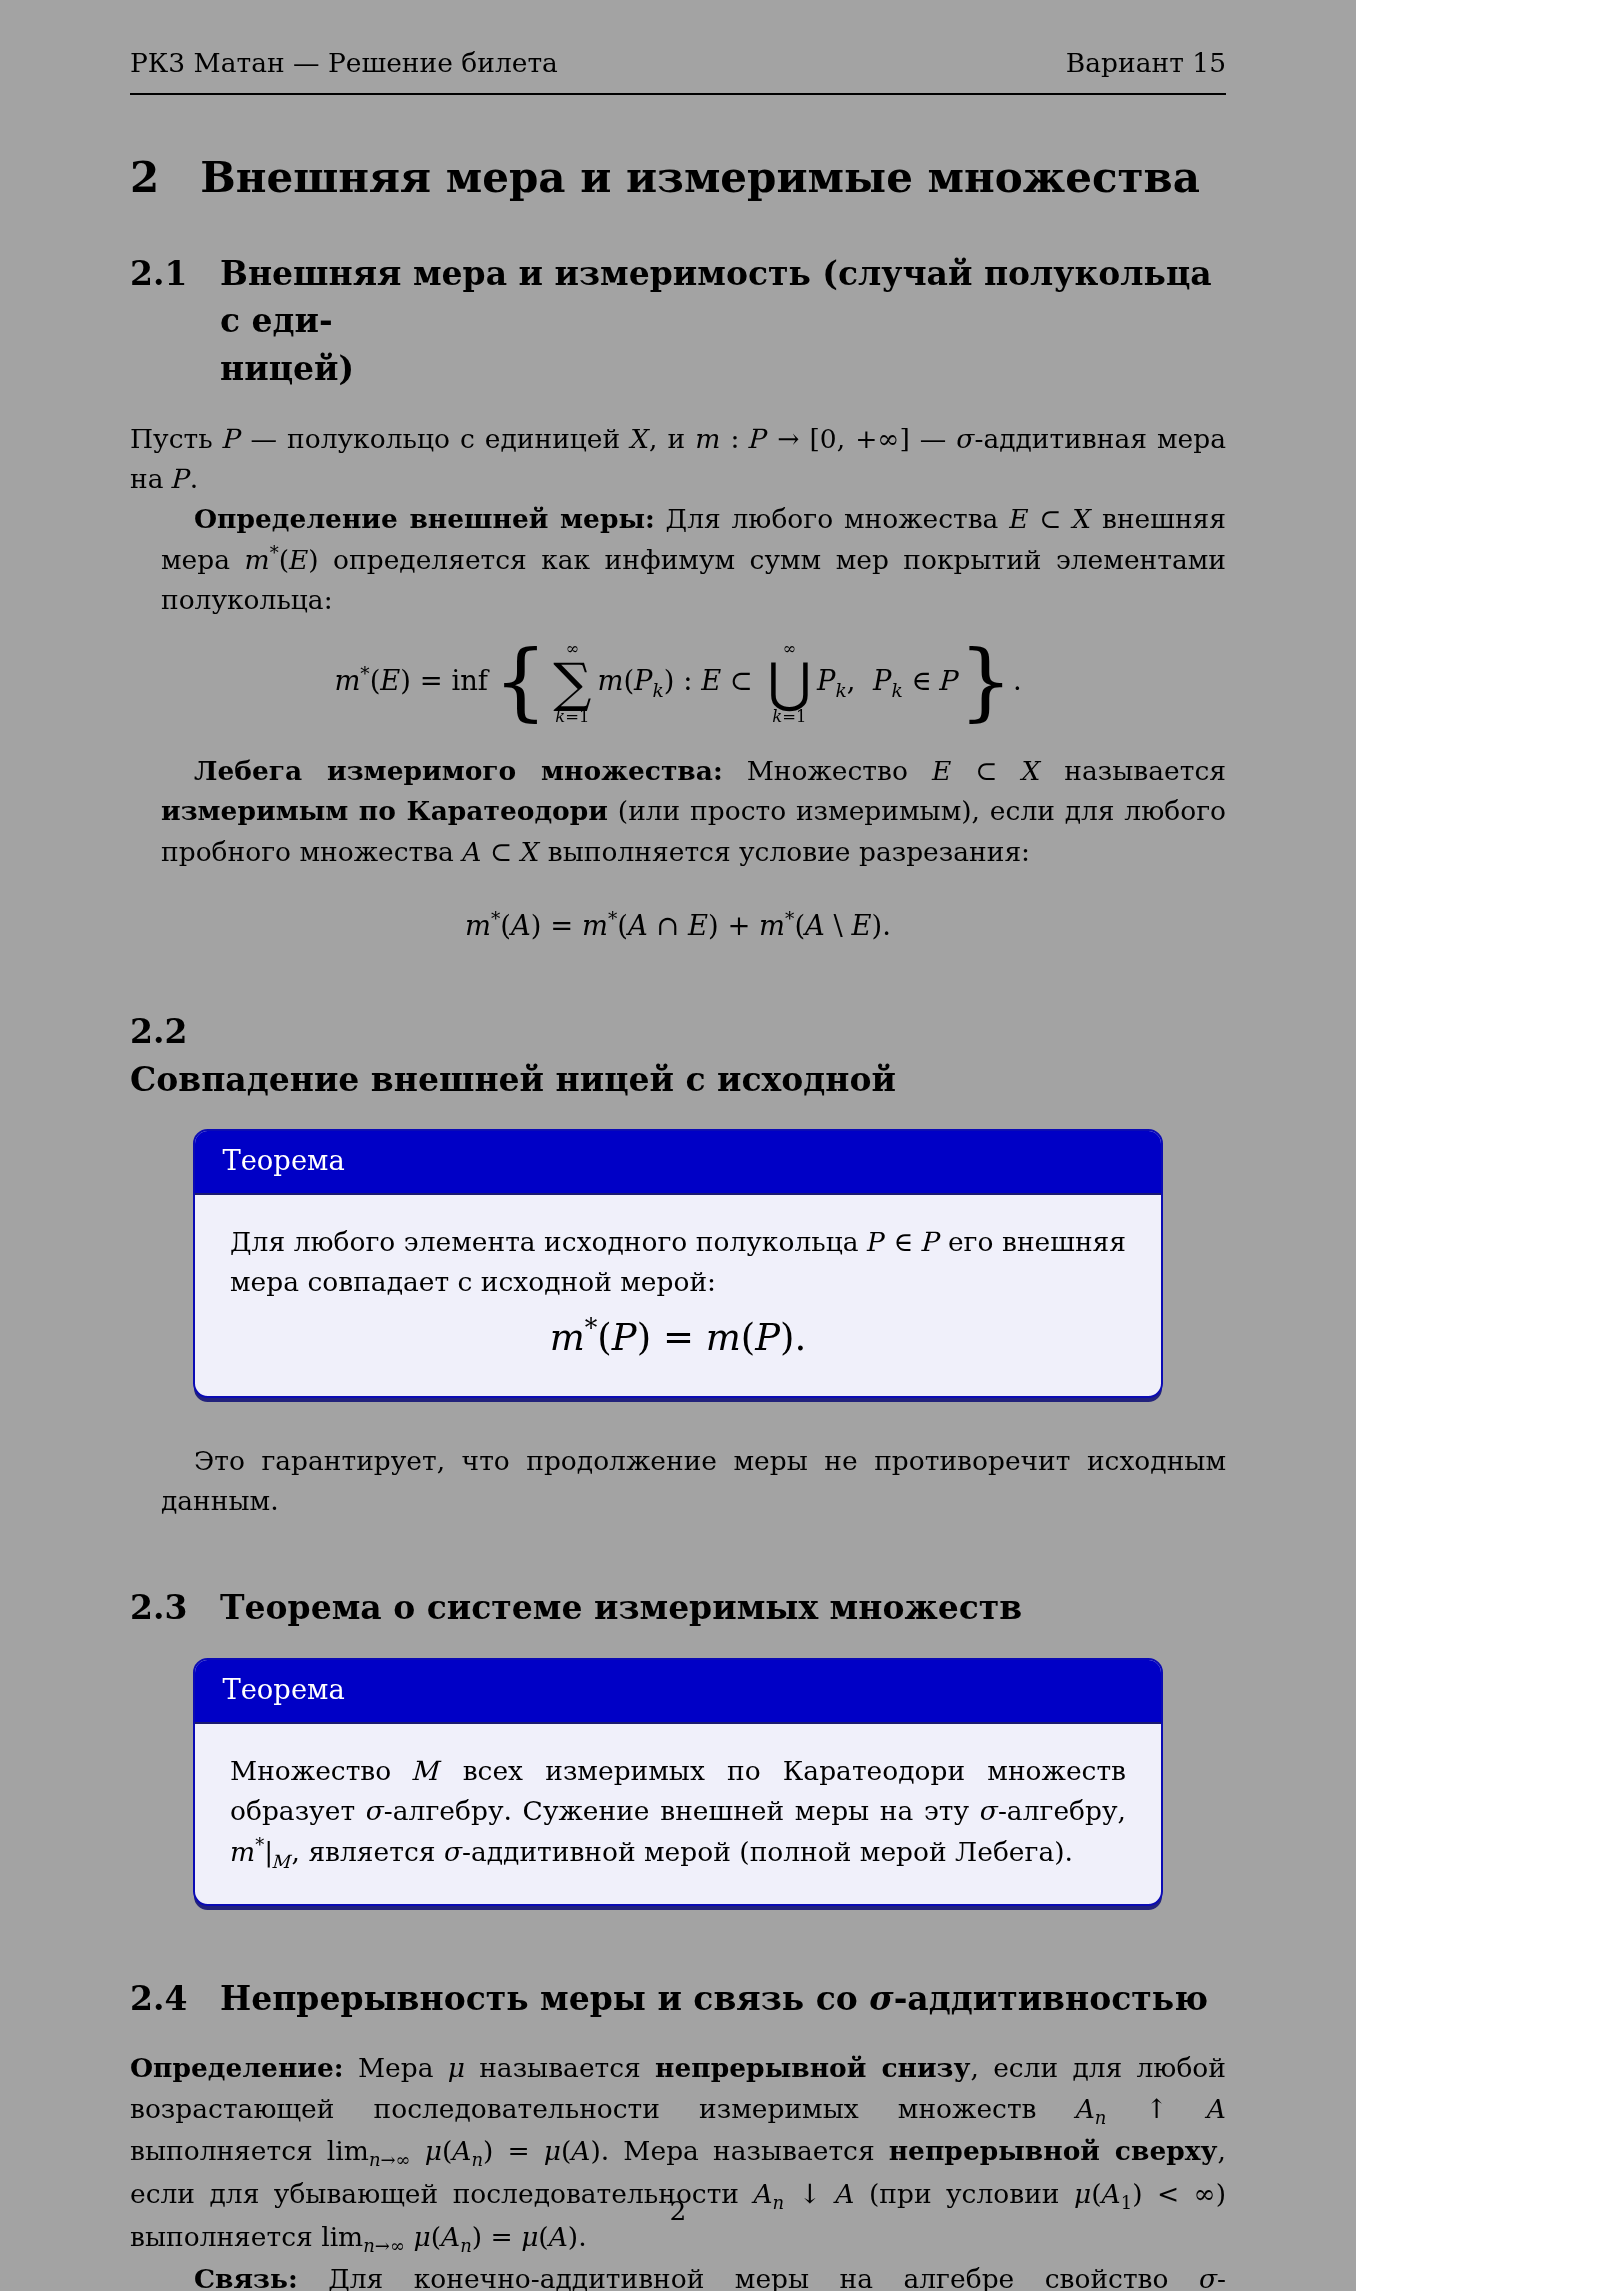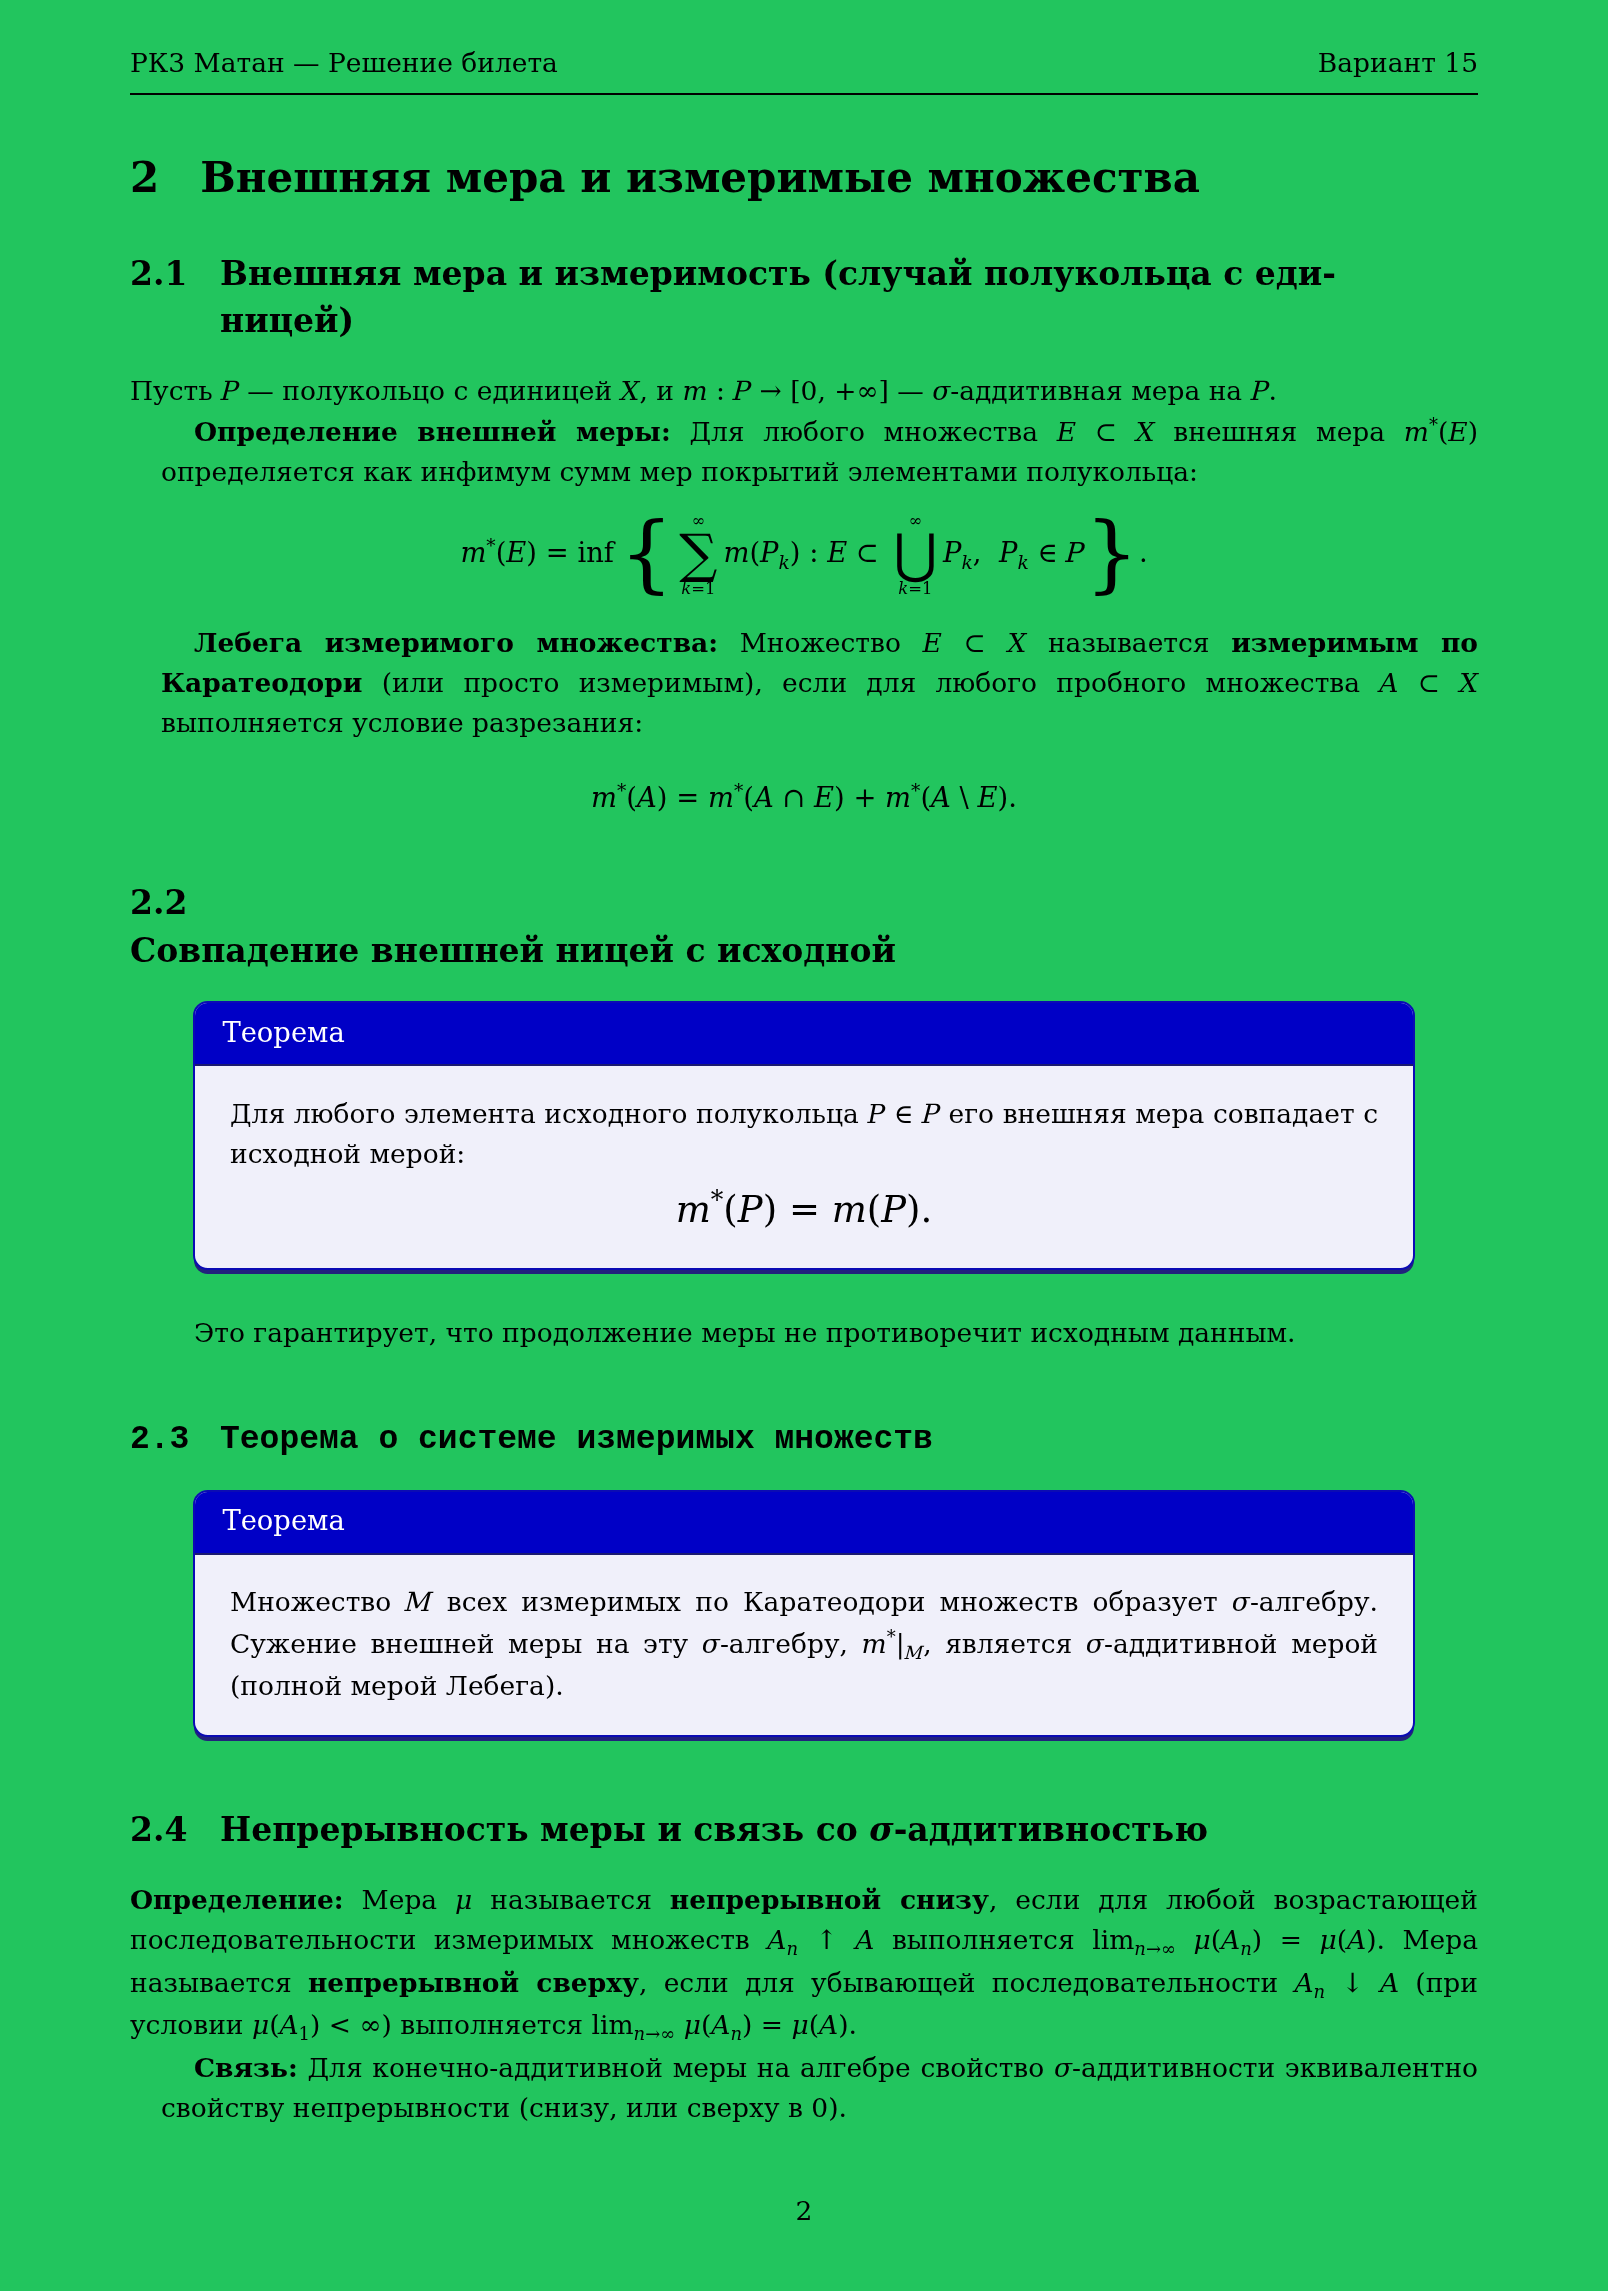--- a/index.html
+++ b/index.html
@@ -1,21 +1,21 @@
 <!DOCTYPE html>
 <html lang="ru"><head>
 <meta charset="utf-8">
 <style>
   * { margin: 0; padding: 0; box-sizing: border-box; }
   html, body { background: #ffffff; }
   .page {
     position: relative;
-    width: 1608px;
+    width: 1356px;
     height: 2292px;
-    background: #22c55e;
+    background: #a3a3a3;
     color: #000000;
     font-family: "DejaVu Serif", "Liberation Serif", serif;
     font-size: 26.5px;
     line-height: 1.52;
     padding: 43px 130px 0 130px;
     overflow: hidden;
   }
   
   .runhead {
     display: flex;
@@ -41,21 +41,21 @@
   .subsec {
     display: flex;
     align-items: flex-start;
     font-weight: bold;
     font-size: 33px;
     line-height: 1.45;
   }
   .subsec .num { margin-right: 29px; min-width: 61px; }
   .mt-2-1 { margin-top: 45px; }
   .mt-2-2 { margin-top: 61px; flex-direction: column; }
-  .mt-2-3 { margin-top: 63px; font-family: Liberation Mono, monospace; }
+  .mt-2-3 { margin-top: 63px; }
   .mt-2-4 { margin-top: 69px; }
   
   p.body { text-align: justify; }
   p.indent { text-indent: 33px; margin-left: 31px; }
   .after-head { margin-top: 25.5px; }
   
   .dispformula {
     text-align: center;
     font-size: 27.4px;
     margin: 33px 0;

